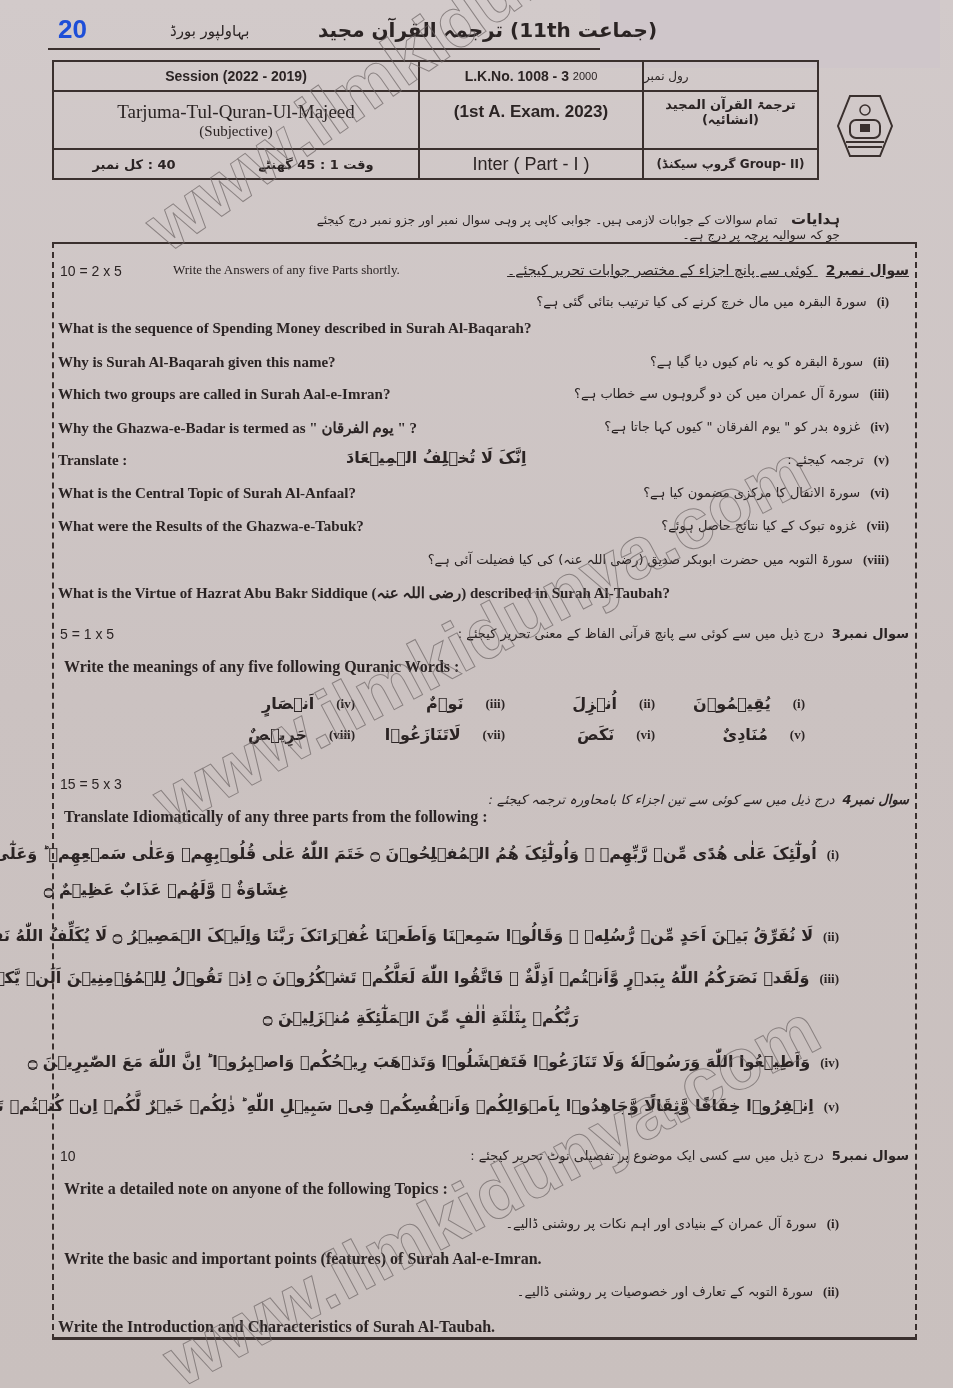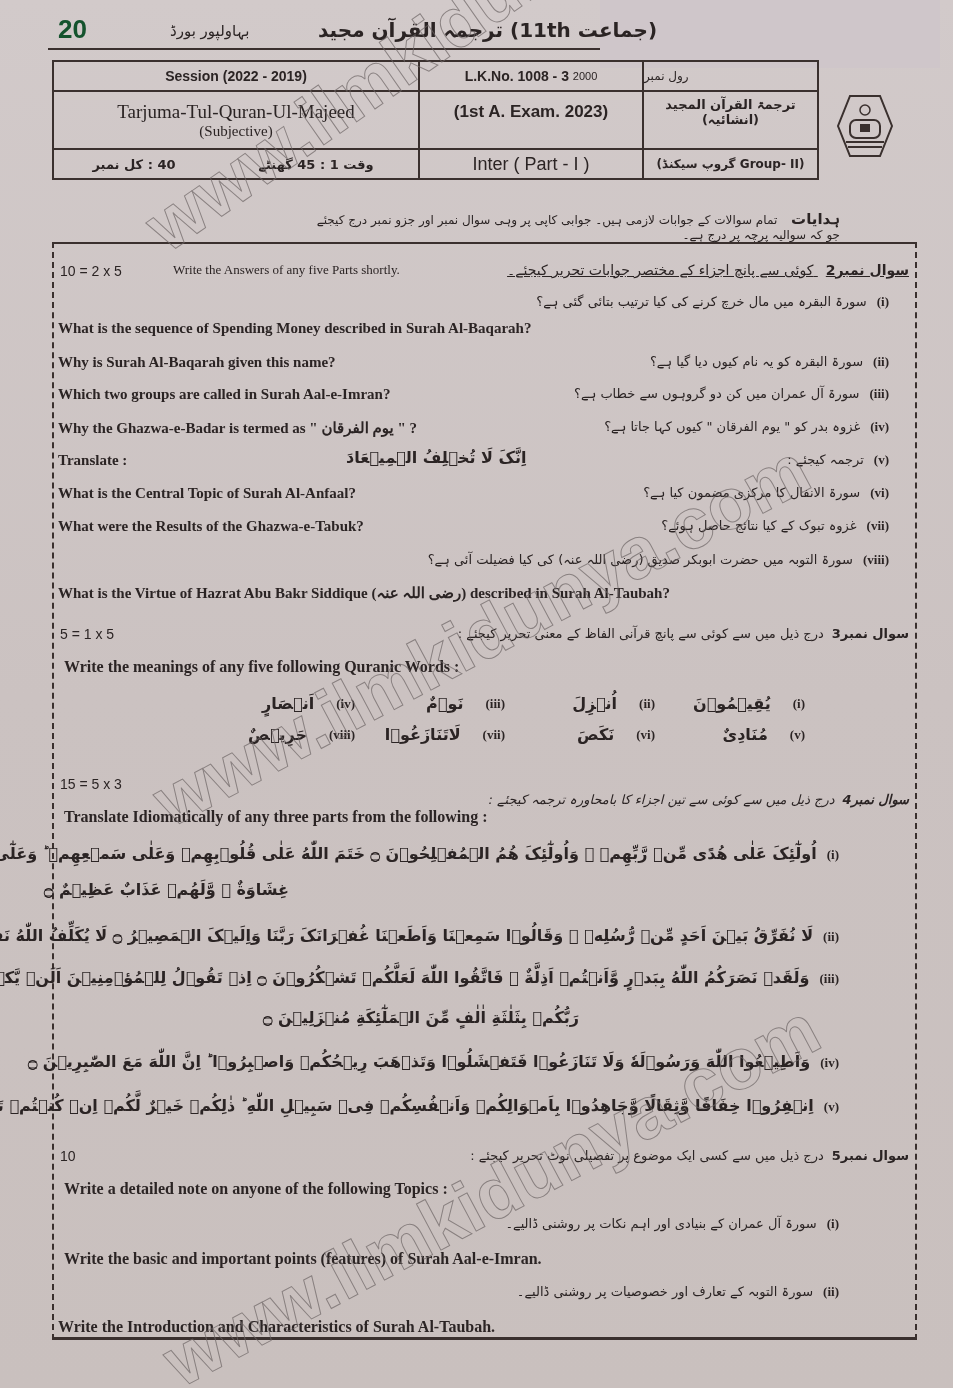--- a/index.html
+++ b/index.html
@@ -11,21 +11,21 @@
     }
     .paper {
       position: absolute; left: 0; top: 0; width: 953px; height: 1388px;
       background: linear-gradient(180deg, #d2caca 0%, #cbc2c1 50%, #c9c0be 100%);
     }
     .mask-tr {
       position: absolute; left: 600px; top: 0; width: 340px; height: 68px;
       background: #cfc6ca;
     }
     
-    .page-num { position: absolute; left: 58px; top: 14px; font: bold 26px "Liberation Sans", sans-serif; color: #14532d; }
+    .page-num { position: absolute; left: 58px; top: 14px; font: bold 26px "Liberation Sans", sans-serif; color: #1d4ed8; }
     .board { position: absolute; left: 170px; top: 22px; font: 15px "DejaVu Sans", sans-serif; direction: rtl; }
     .title-urdu { position: absolute; left: 318px; top: 18px; font: bold 20px "DejaVu Sans", sans-serif; direction: rtl; unicode-bidi: plaintext; }
     .hr-top { position: absolute; left: 48px; top: 48px; width: 552px; height: 2px; background: #3a302e; }
 
     
     .info-table { position: absolute; left: 52px; top: 60px; width: 767px; height: 120px; border: 2px solid #3a302e; box-sizing: border-box; }
     .cell { position: absolute; box-sizing: border-box; display: flex; align-items: center; justify-content: center; text-align: center; }
     .vline { position: absolute; top: 0; bottom: 0; width: 2px; background: #3a302e; }
     .hline { position: absolute; left: 0; right: 0; height: 2px; background: #3a302e; }
     .sans-b { font-family: "Liberation Sans", sans-serif; font-weight: bold; }

